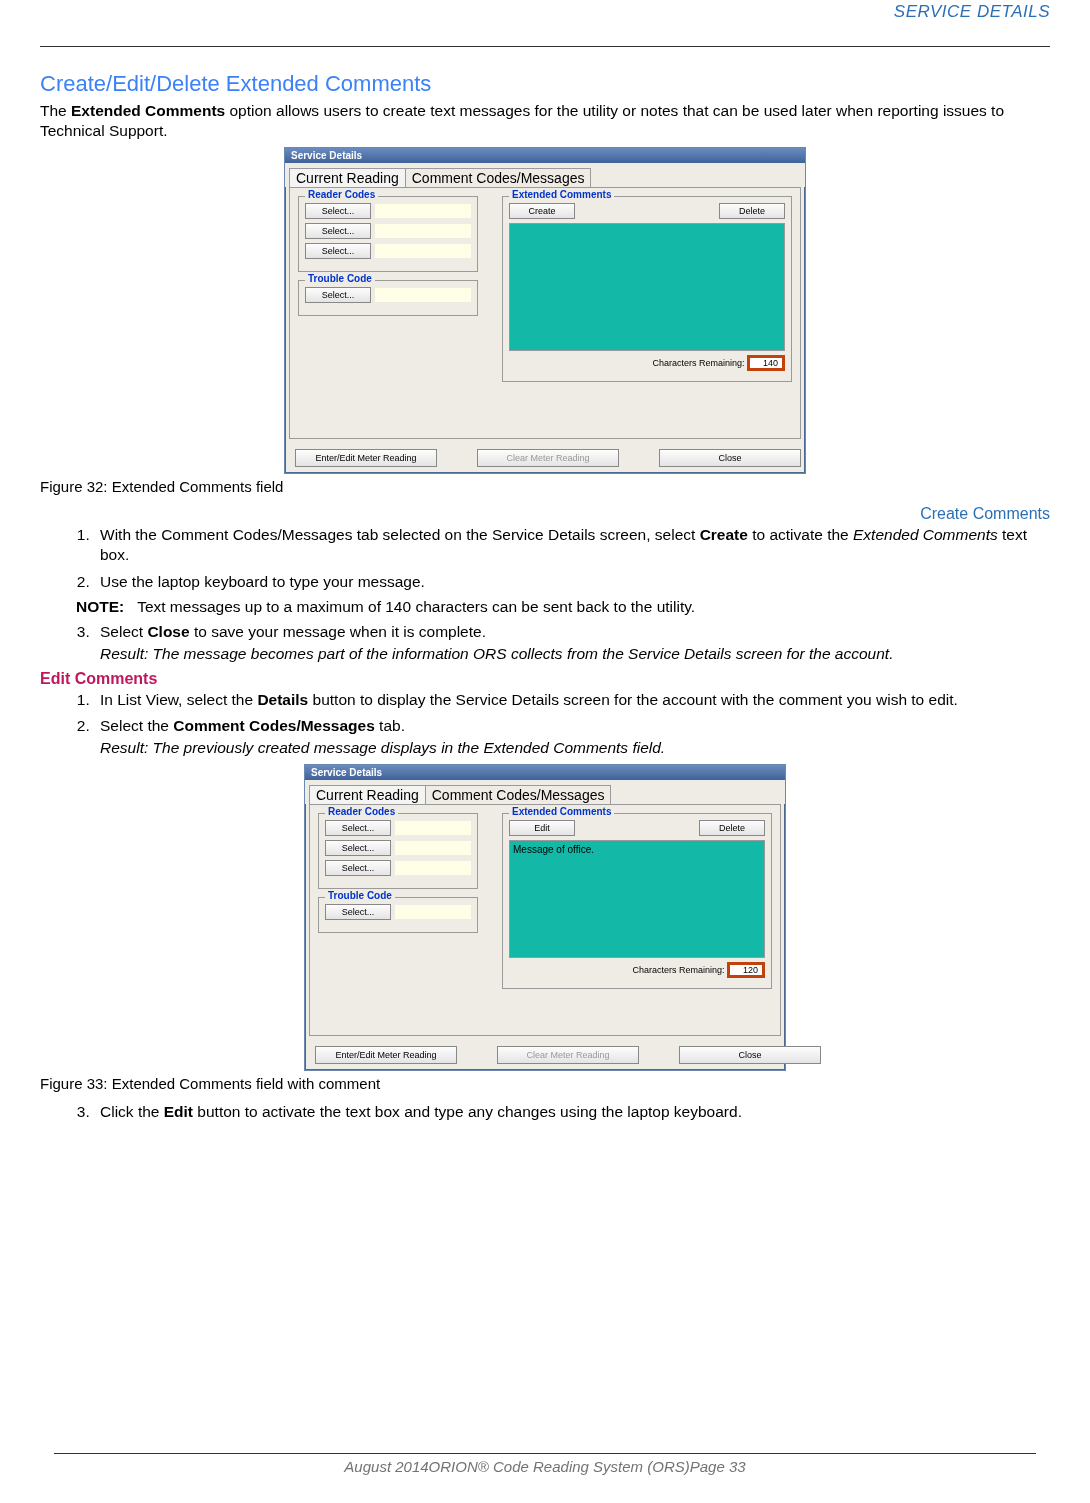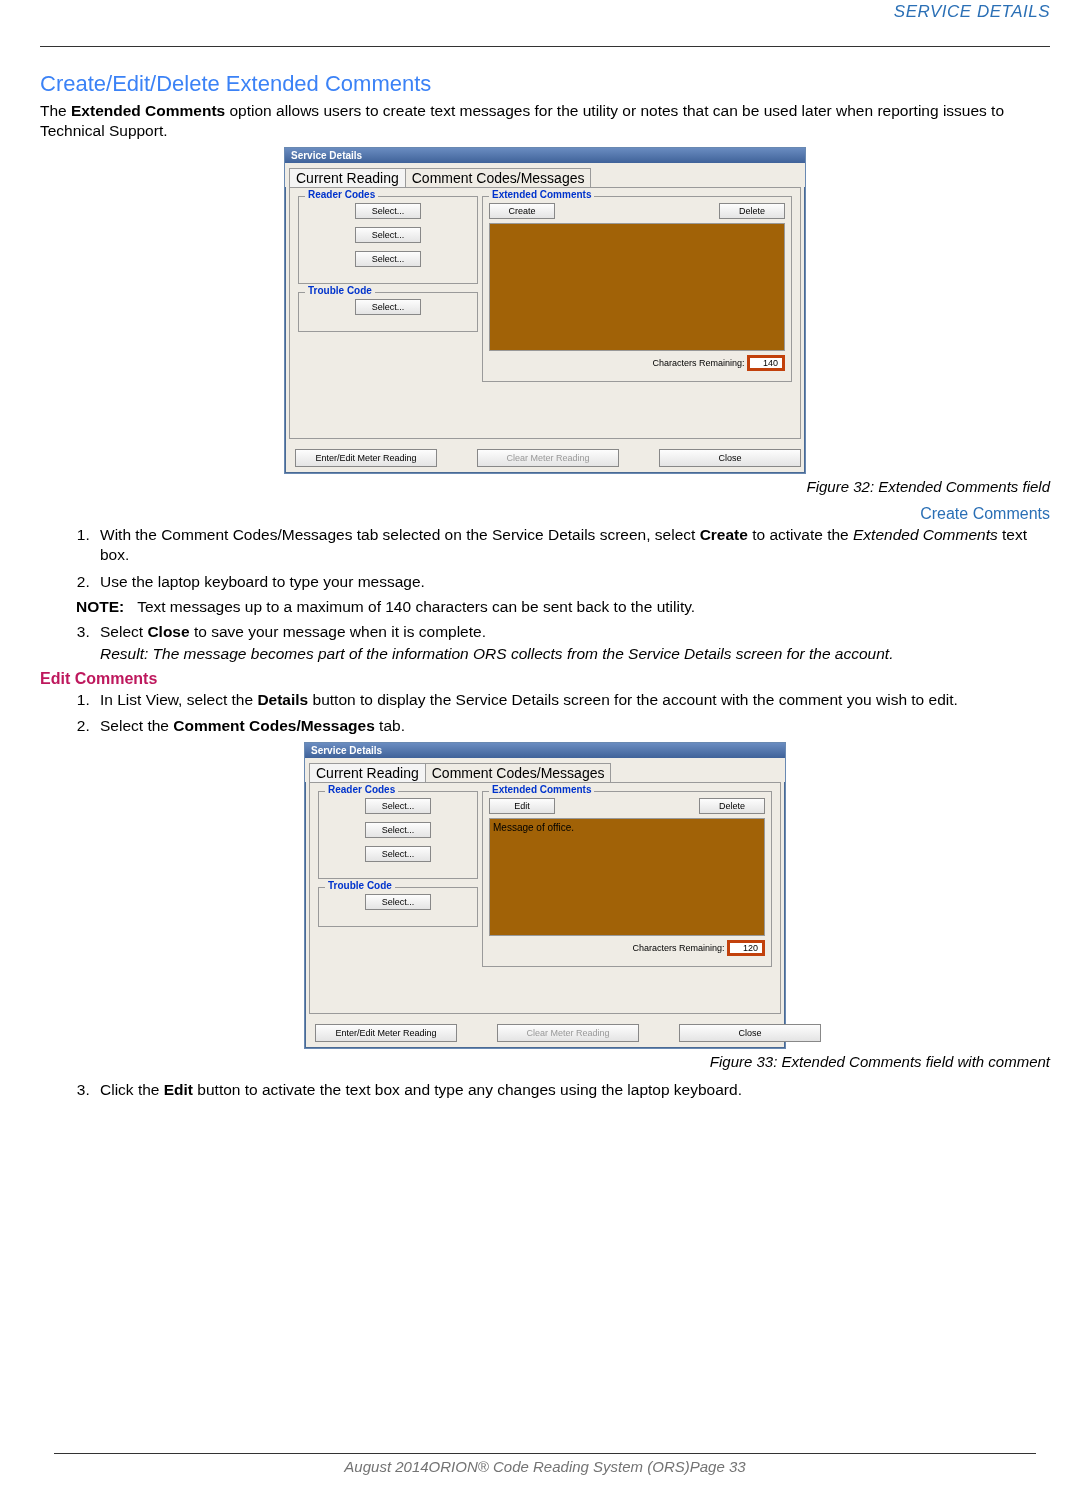--- a/index.html
+++ b/index.html
@@ -40,22 +40,21 @@
     font-weight: 400;
   }
   .body-text {
     color: #000;
     line-height: 1.3;
     margin: 0 0 4px 0;
   }
   .bold { font-weight: bold; }
   .italic { font-style: italic; }
   .caption {
-    text-align: right;
-    font-style: italic;
+    text-align: left;
     font-size: 15px;
     margin: 4px 0 10px 0;
   }
   .subhead {
     color: #2a6fb5;
     font-size: 16px;
     margin: 6px 0 2px 0;
     font-weight: 400;
     text-align: right;
   }
@@ -142,33 +141,33 @@
   .btn {
     border: 1px solid #888;
     background: linear-gradient(#fdfdfd,#e4e4e4);
     padding: 2px 10px;
     font-size: 9px;
     display: inline-block;
     min-width: 44px;
     text-align: center;
   }
   .btn.disabled { color: #999; }
-  .sel-row { margin-bottom: 4px; display: flex; align-items: center; gap: 4px; flex-direction: column; }
+  .sel-row { margin-bottom: 4px; display: flex; align-items: center; gap: 4px; }
   .sel-row .field {
     background: #ffffe8;
     border: none;
     height: 14px;
     flex: 1;
   }
-  .columns { display: flex; gap: 4px; }
+  .columns { display: flex; gap: 24px; }
   .col-left { width: 180px; }
   .col-right { flex: 1; }
   .ext-comments-box {
     border: 1px solid #999;
-    background: #a16207;
+    background: #14b8a6;
     height: 120px;
     margin-top: 4px;
     padding: 3px;
     font-size: 10px;
   }
   .ext-btns { display: flex; justify-content: space-between; }
   .chars-remaining { text-align: right; font-size: 9px; margin-top: 4px; }
   .chars-remaining .box { border: 3px solid #c2410c; background: #fff; padding: 0 4px; display: inline-block; min-width: 24px; text-align: right;}
   .ss-footer {
     display: flex;
@@ -266,21 +265,21 @@
   <div class="note-line"><span class="bold">NOTE:</span>&nbsp;&nbsp;&nbsp;<span>Text messages up to a maximum of 140 characters can be sent back to the utility.</span></div>
   <ol class="steps" start="3">
     <li><span>Select </span><span class="bold">Close</span><span> to save your message when it is complete.</span>
     <div class="result">Result: The message becomes part of the information ORS collects from the Service Details screen for the account.</div></li>
   </ol>
 
   <div class="subhead-bold">Edit Comments</div>
   <ol class="steps">
     <li><span>In List View, select the </span><span class="bold">Details</span><span> button to display the Service Details screen for the account with the comment you wish to edit.</span></li>
     <li><span>Select the </span><span class="bold">Comment Codes/Messages</span><span> tab.</span>
-    </li>
+    <div class="result">Result: The previously created message displays in the Extended Comments field.</div></li>
   </ol>
 
   <div class="screenshot-wrap">
     <div class="screenshot" style="width:480px">
       <div class="ss-title">Service Details</div>
       <div class="ss-tabs">
         <span class="tab">Current Reading</span><span class="tab active">Comment Codes/Messages</span>
       </div>
       <div class="ss-body">
         <div class="columns">

